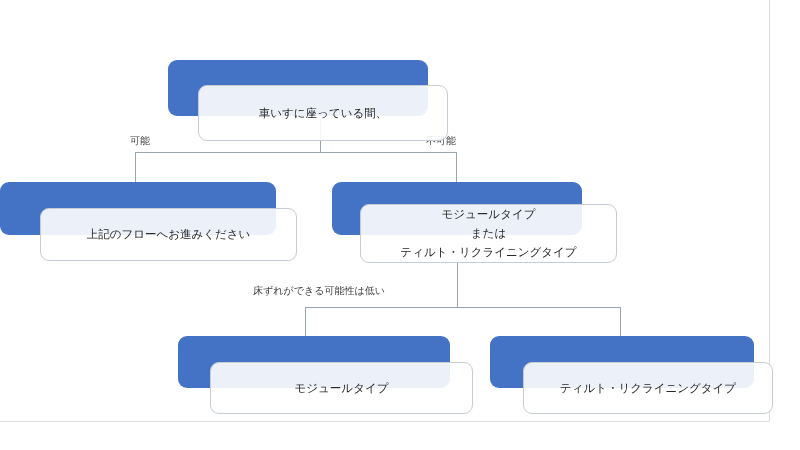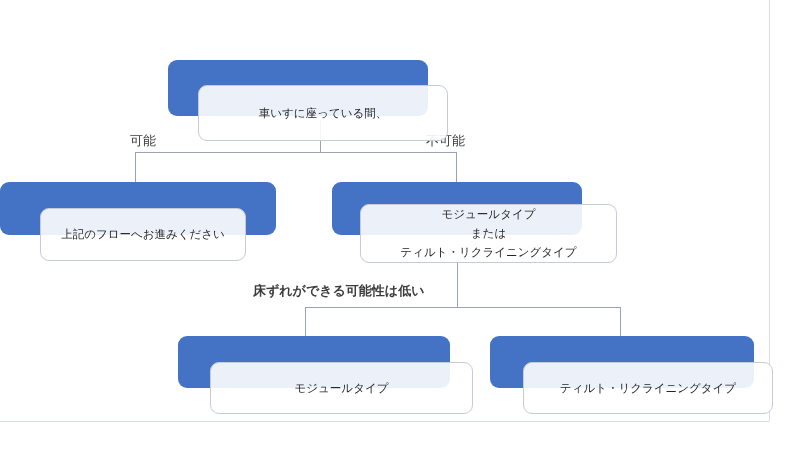--- a/index.html
+++ b/index.html
@@ -35,21 +35,21 @@
     position: absolute;
     background: #9aa3b0;
   }
   .conn.v { width: 1px; }
   .conn.h { height: 1px; }
 
   
   .edge-label {
     position: absolute;
     color: #3c3c3c;
-    font-size: 13px;
+    font-size: 10px;
     line-height: 14px;
     white-space: nowrap;
   }
 
   
   .node { position: absolute; }
   .node .shadow {
     position: absolute;
     left: 0;
     top: 0;
@@ -87,32 +87,32 @@
   <div class="conn v" style="left:135px; top:152px; height:36px;"></div>
   <div class="conn v" style="left:456px; top:152px; height:36px;"></div>
 
   <div class="conn v" style="left:457px; top:262px; height:45px;"></div>
   <div class="conn h" style="left:305px; top:307px; width:316px;"></div>
   <div class="conn v" style="left:305px; top:307px; height:30px;"></div>
   <div class="conn v" style="left:620px; top:307px; height:30px;"></div>
 
   <div class="edge-label" style="left:130px; top:134px;">可能</div>
   <div class="edge-label" style="left:426px; top:134px;">不可能</div>
-  <div class="edge-label" style="left:253px; top:284px;font-weight:bold;">床ずれができる可能性は低い</div>
+  <div class="edge-label" style="left:253px; top:284px;">床ずれができる可能性は低い</div>
 
   <div class="node" style="left:168px; top:40px; width:280px; height:81px;margin-top:20px;">
     <div class="shadow" style="width:260px; height:56px;"></div>
     <div class="card" style="left:30px; top:25px; width:250px; height:56px;">
       <div class="line">車いすに座っている間、</div>
     </div>
   </div>
 
   <div class="node" style="left:0px; top:182px; width:297px; height:79px;">
     <div class="shadow" style="width:276px; height:53px;"></div>
-    <div class="card" style="left:40px; top:26px; width:206px; height:53px;">
+    <div class="card" style="left:40px; top:26px; width:257px; height:53px;">
       <div class="line">上記のフローへお進みください</div>
     </div>
   </div>
 
   <div class="node" style="left:332px; top:182px; width:285px; height:81px;">
     <div class="shadow" style="width:250px; height:53px;"></div>
     <div class="card" style="left:28px; top:22px; width:257px; height:59px;">
       <div class="line">モジュールタイプ</div>
       <div class="line">または</div>
       <div class="line">ティルト・リクライニングタイプ</div>

